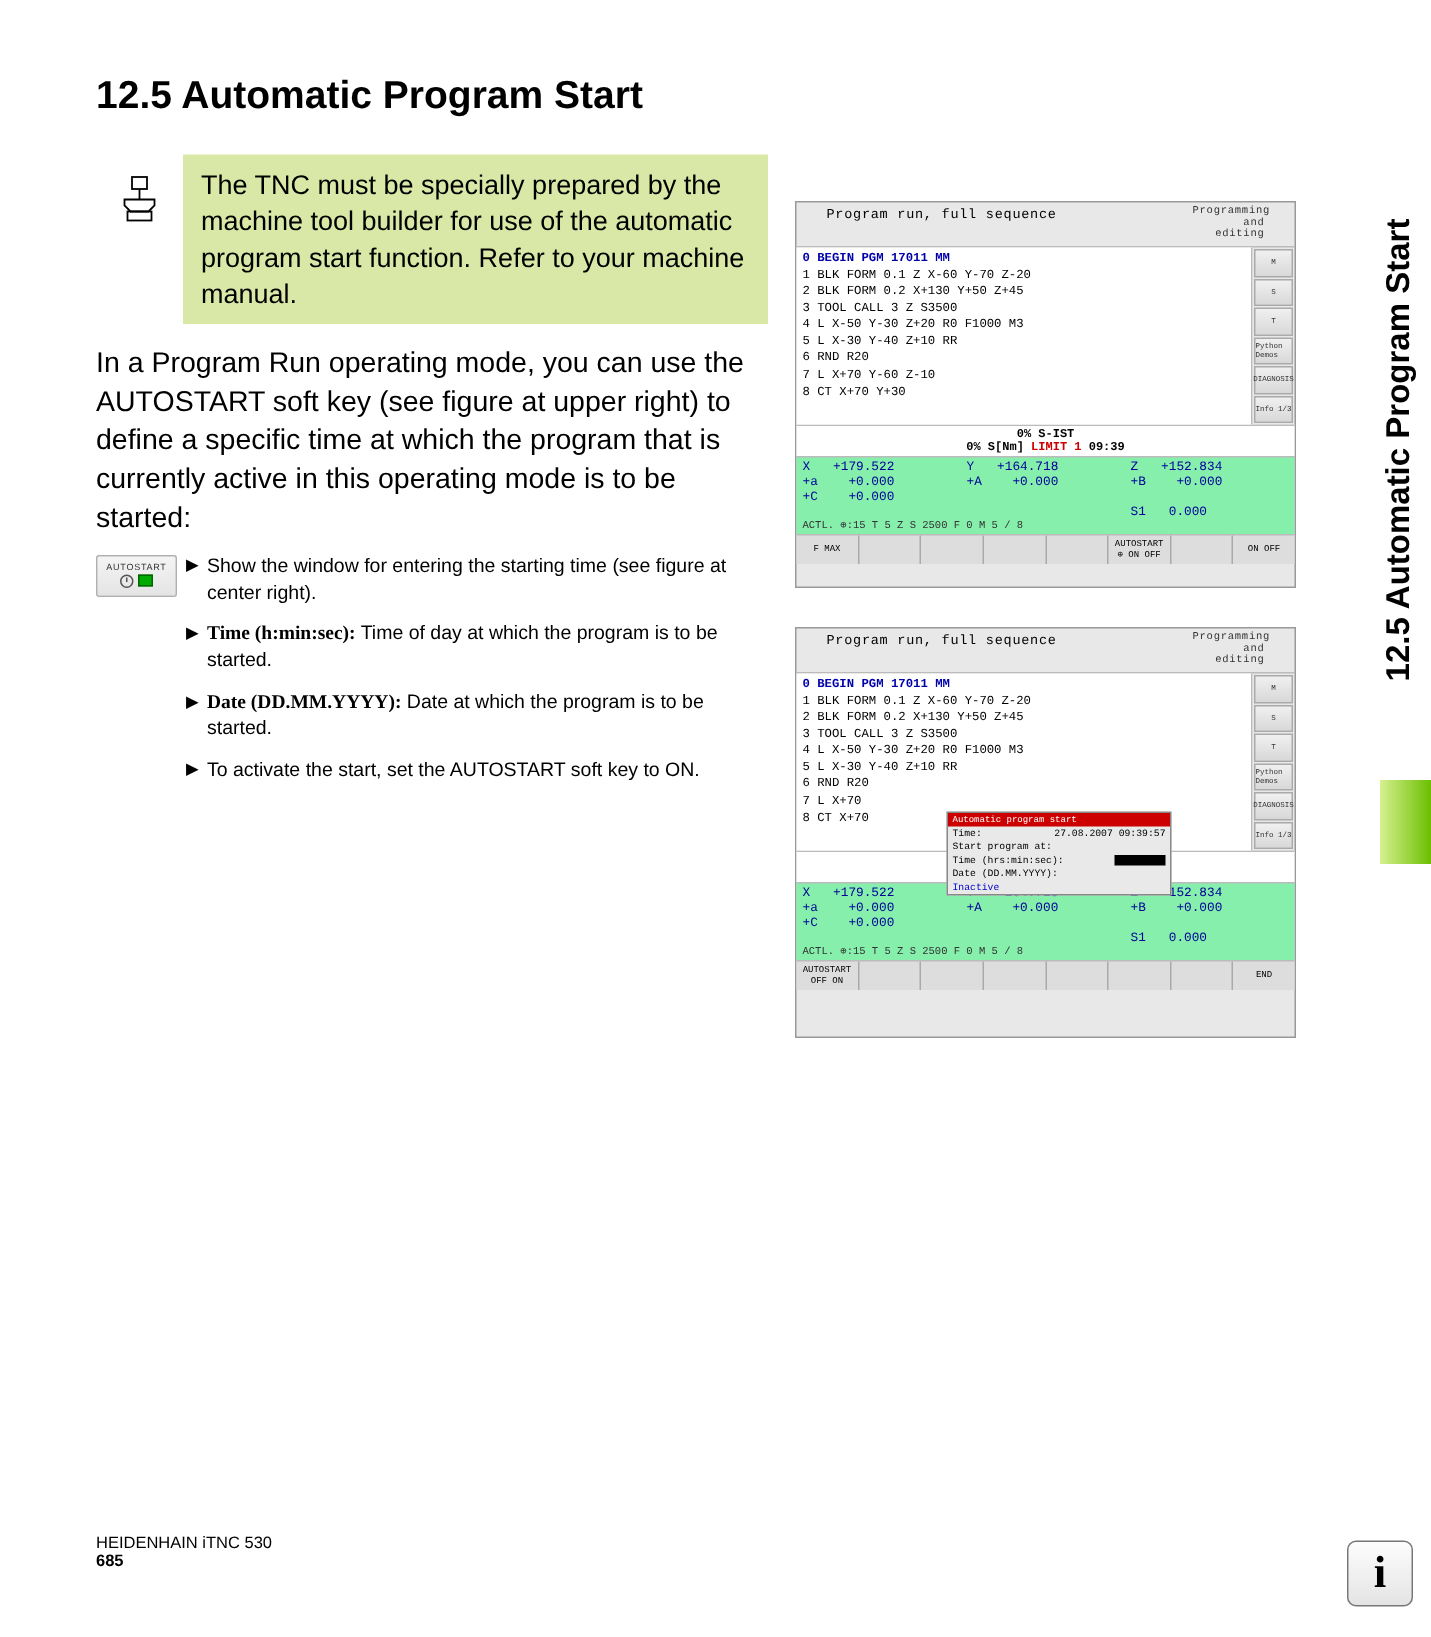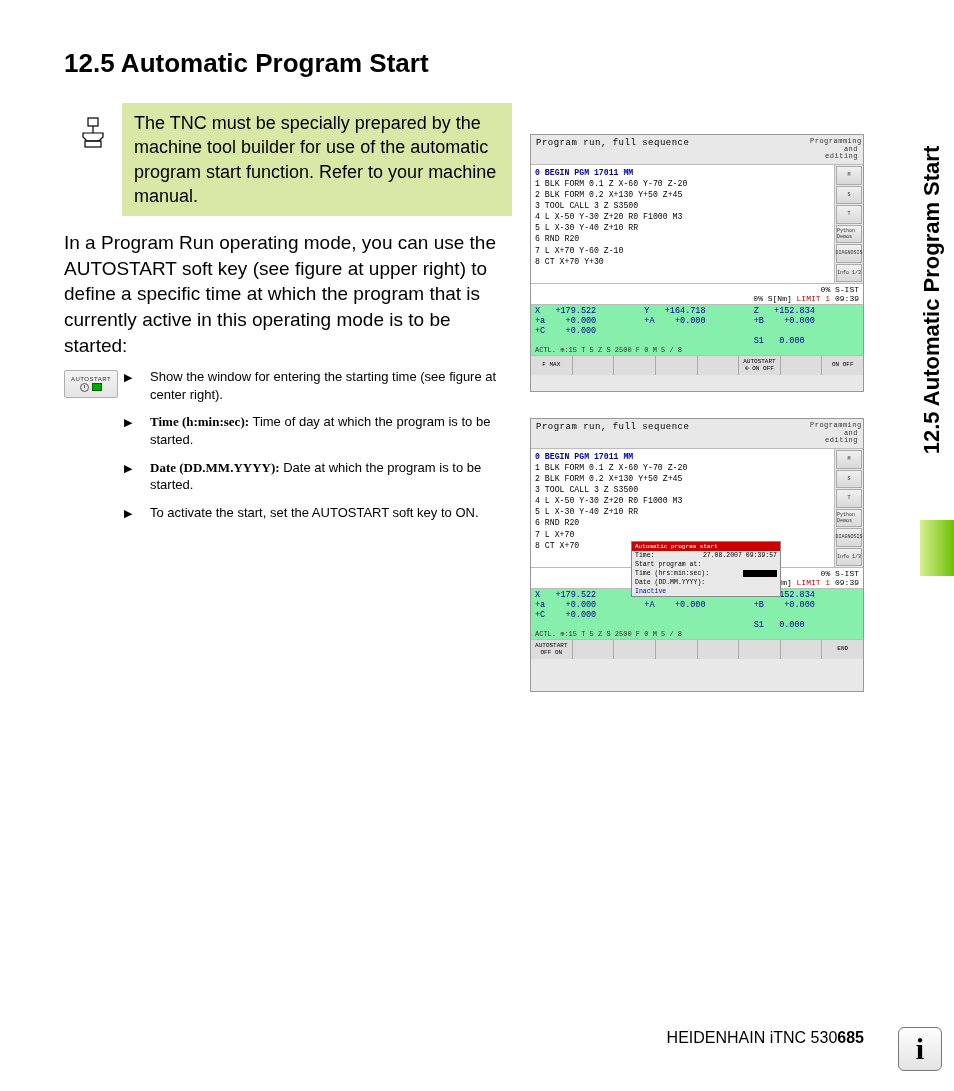--- a/index.html
+++ b/index.html
@@ -87,21 +87,21 @@
     font-size: 13px;
     line-height: 1.35;
     margin-bottom: 10px;
     display: flex;
   }
   ul.steps li .arrow {
     flex: 0 0 14px;
     font-size: 11px;
     padding-top: 2px;
   }
-  ul.steps li .txt { flex: 1; margin-left: 12px; }
+  ul.steps li .txt { flex: 1; }
   .mono { font-family: Liberation Serif, serif; font-weight: bold; }
 
   
   .side-tab {
     position: absolute;
     right: 0;
     top: 40px;
     width: 44px;
     height: 520px;
     display: flex;
@@ -129,42 +129,42 @@
     position: absolute;
     width: 334px;
     border: 1px solid #999;
     background: #e8e8e8;
     font-family: "Courier New", monospace;
   }
   .shot1 { left: 530px; top: 134px; height: 258px; }
   .shot2 { left: 530px; top: 418px; height: 274px; }
   .shot .hdr {
     display:flex; justify-content:space-between;
-    padding:3px 5px; font-size:9px; letter-spacing:.5px;
+    padding:3px 20px; font-size:9px; letter-spacing:.5px;
     border-bottom:1px solid #bbb;
   }
   .shot .hdr .mode2 { font-size:7px; text-align:right; line-height:1.1; color:#333; width:48px;}
   .shot .body { display:flex; }
   .shot .prog {
     background:#fff; flex:1; padding:2px 4px; font-size:8.2px; line-height:1.35;
     border-right:1px solid #bbb; height:118px; overflow:hidden;
   }
   .shot .prog .l0 { color:#00a; font-weight:bold; }
   .shot .side {
     width:28px; display:flex; flex-direction:column; gap:1px; padding:1px;
   }
   .side-btn {
     flex:1; background:linear-gradient(#f0f0f0,#d8d8d8);
     border:1px solid #aaa; font-size:5px; display:flex;
     align-items:center; justify-content:center; color:#333;
   }
   .status {
     background:#fff; font-size:8px; padding:1px 4px; border-top:1px solid #bbb;
   }
-  .status .pct { text-align:right; font-size:8px; }
+  .status .pct { text-align:center; font-size:8px;font-weight:bold; }
   .status .limit { color:#c00; }
   .coords {
     background:#86efac; font-size:8.5px; padding:1px 4px; color:#009; border-top:1px solid #bbb;
   }
   .coords .row { display:flex; gap:4px; }
   .coords .cell { flex:1; white-space:pre; }
   .ftr {
     display:flex; background:#ddd; border-top:1px solid #bbb;
     height:20px; font-size:6px;
   }
@@ -180,22 +180,23 @@
     background:#e9e9e9; border:1px solid #888; font-size:6.5px;
   }
   .dialog .ttl { background:#c00; color:#fff; padding:1px 3px; font-size:6px;}
   .dialog .row { padding:1px 3px; display:flex; justify-content:space-between;}
   .dialog .row .val { background:#000; color:#fff; padding:0 2px; min-width:34px; font-size:6px;}
   .dialog .inact { color:#00c; padding:1px 3px; }
 
   
   .page-footer {
     position:absolute; left:64px; bottom:44px; width:800px;
-    display:flex; justify-content:flex-end;
-    font-size:16px;
+    display:flex; justify-content:center;
+    font-size:11px;
+    flex-direction:column;
   }
   .page-footer .pn { font-weight:bold; }
   .info-icon {
     position:absolute; right:12px; bottom:20px;
     width:44px; height:44px; border:1px solid #777; border-radius:6px;
     display:flex; align-items:center; justify-content:center;
     font-family: Georgia, serif; font-size:30px; font-weight:bold;
     background:linear-gradient(#fdfdfd,#e4e4e4);
   }
   .machine-icon svg { display:block; }

